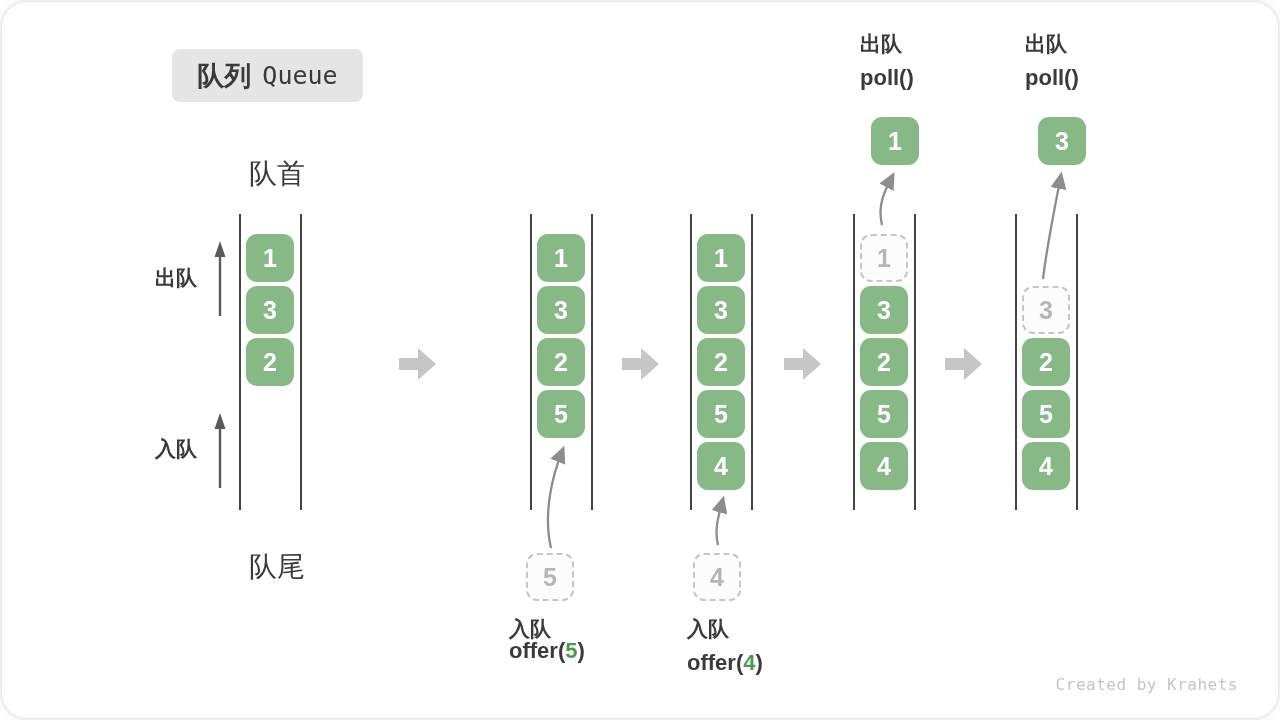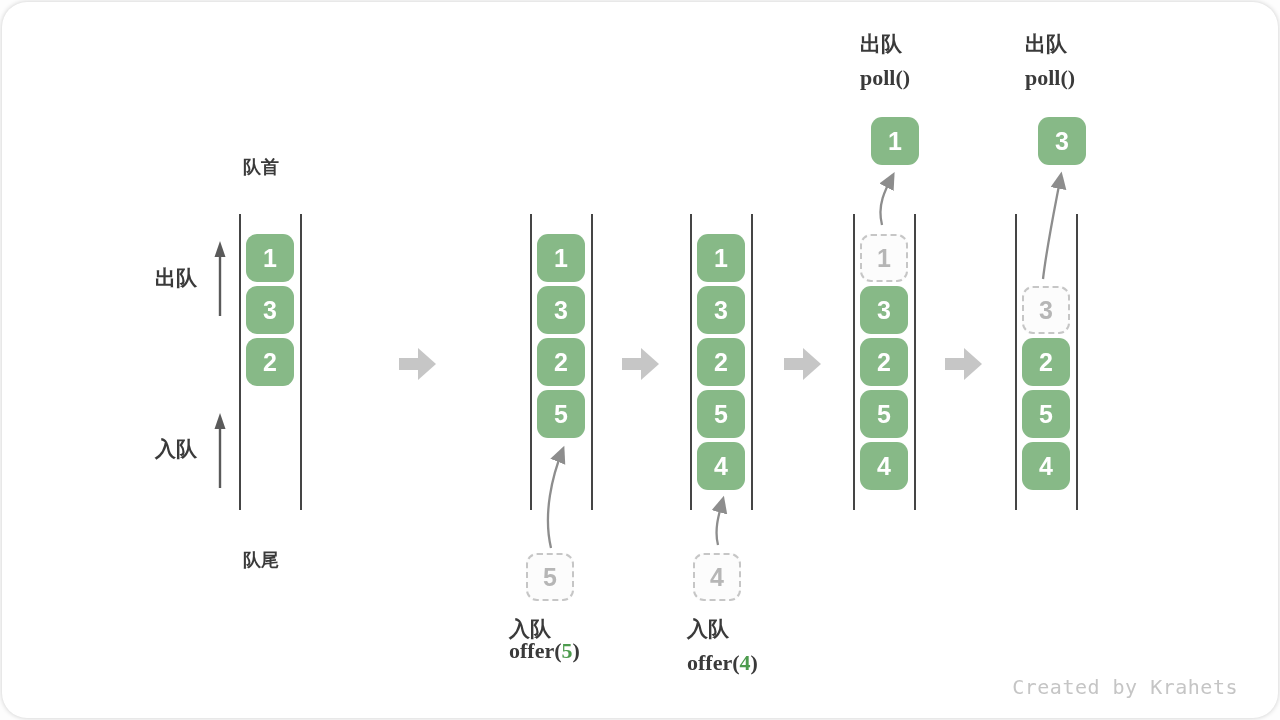--- a/index.html
+++ b/index.html
@@ -12,56 +12,60 @@
     background:#ffffff;border-radius:25px;
     box-shadow:0 0 5px rgba(0,0,0,.20);
   }
   .badge{
     position:absolute;left:170px;top:47px;width:191px;height:53px;
     background:var(--badge-bg);border-radius:8px;
     display:flex;align-items:center;justify-content:center;gap:11px;
   }
   .badge-zh{font-size:27px;font-weight:bold;color:var(--text-dark);}
   .badge-en{font-family:"DejaVu Sans Mono","Liberation Mono",monospace;font-size:25px;color:var(--text-dark);}
-  .lbl{position:absolute;font-size:18px;font-weight:bold;color:var(--text-dark);}
+  .lbl{position:absolute;font-size:28px;font-weight:normal;color:var(--text-dark);margin-left:6px;}
   .lbl.front{left:241px;top:153px;}
   .lbl.rear{left:241px;top:546px;}
   .side-lbl{position:absolute;font-size:21px;font-weight:bold;color:var(--text-dark);}
   .side-lbl.dequeue{left:153px;top:262px;}
   .side-lbl.enqueue{left:153px;top:433px;}
   .up-arrow{position:absolute;width:24px;height:80px;color:var(--side-arrow);}
   .up-arrow.dequeue{left:206px;top:238px;}
   .up-arrow.enqueue{left:206px;top:410px;}
   #diagram{position:absolute;left:0;top:0;width:1276px;height:716px;}
   #overlay{position:absolute;left:0;top:0;width:1276px;height:716px;pointer-events:none;}
   .wall{position:absolute;width:1.5px;background:var(--line);}
   .qbox{
     position:absolute;width:48px;height:48px;border-radius:11px;
     display:flex;align-items:center;justify-content:center;
     font-size:25px;font-weight:bold;box-sizing:border-box;
   }
   .qbox.solid{background:var(--green);color:#ffffff;}
   .qbox.dashed{background:var(--dashed-fill);border:2px dashed var(--dashed-border);color:var(--dashed-text);font-weight:600;}
   .op-action{position:absolute;font-size:21px;font-weight:bold;color:var(--text-dark);}
   .op-code{
-    position:absolute;font-family:Liberation Serif, serif;
+    position:absolute;font-family:Liberation Sans, sans-serif;
     font-size:22px;font-weight:600;color:var(--text-dark);white-space:nowrap;
   }
   .op-code .accent{color:var(--code-green);font-weight:bold;}
   .watermark{
     position:absolute;right:40px;top:673px;
     font-family:"DejaVu Sans Mono","Liberation Mono",monospace;
-    font-size:20px;color:var(--watermark-gray);letter-spacing:.5px;
+    font-size:16px;color:var(--watermark-gray);letter-spacing:.5px;
   }
 </style>
 </head>
 <body>
 
 <div class="card">
 
+  <div class="badge">
+    <span class="badge-zh">队列</span>
+    <span class="badge-en">Queue</span>
+  </div>
 
   <div class="lbl front">队首</div>
   <div class="lbl rear">队尾</div>
 
   <span class="side-lbl dequeue">出队</span>
   <svg class="up-arrow dequeue" viewBox="0 0 24 80">
     <line x1="12" y1="76" x2="12" y2="15" stroke="currentColor" stroke-width="2.4"></line>
     <polygon points="12,1 6.5,17 17.5,17" fill="currentColor"></polygon>
   </svg>
 

